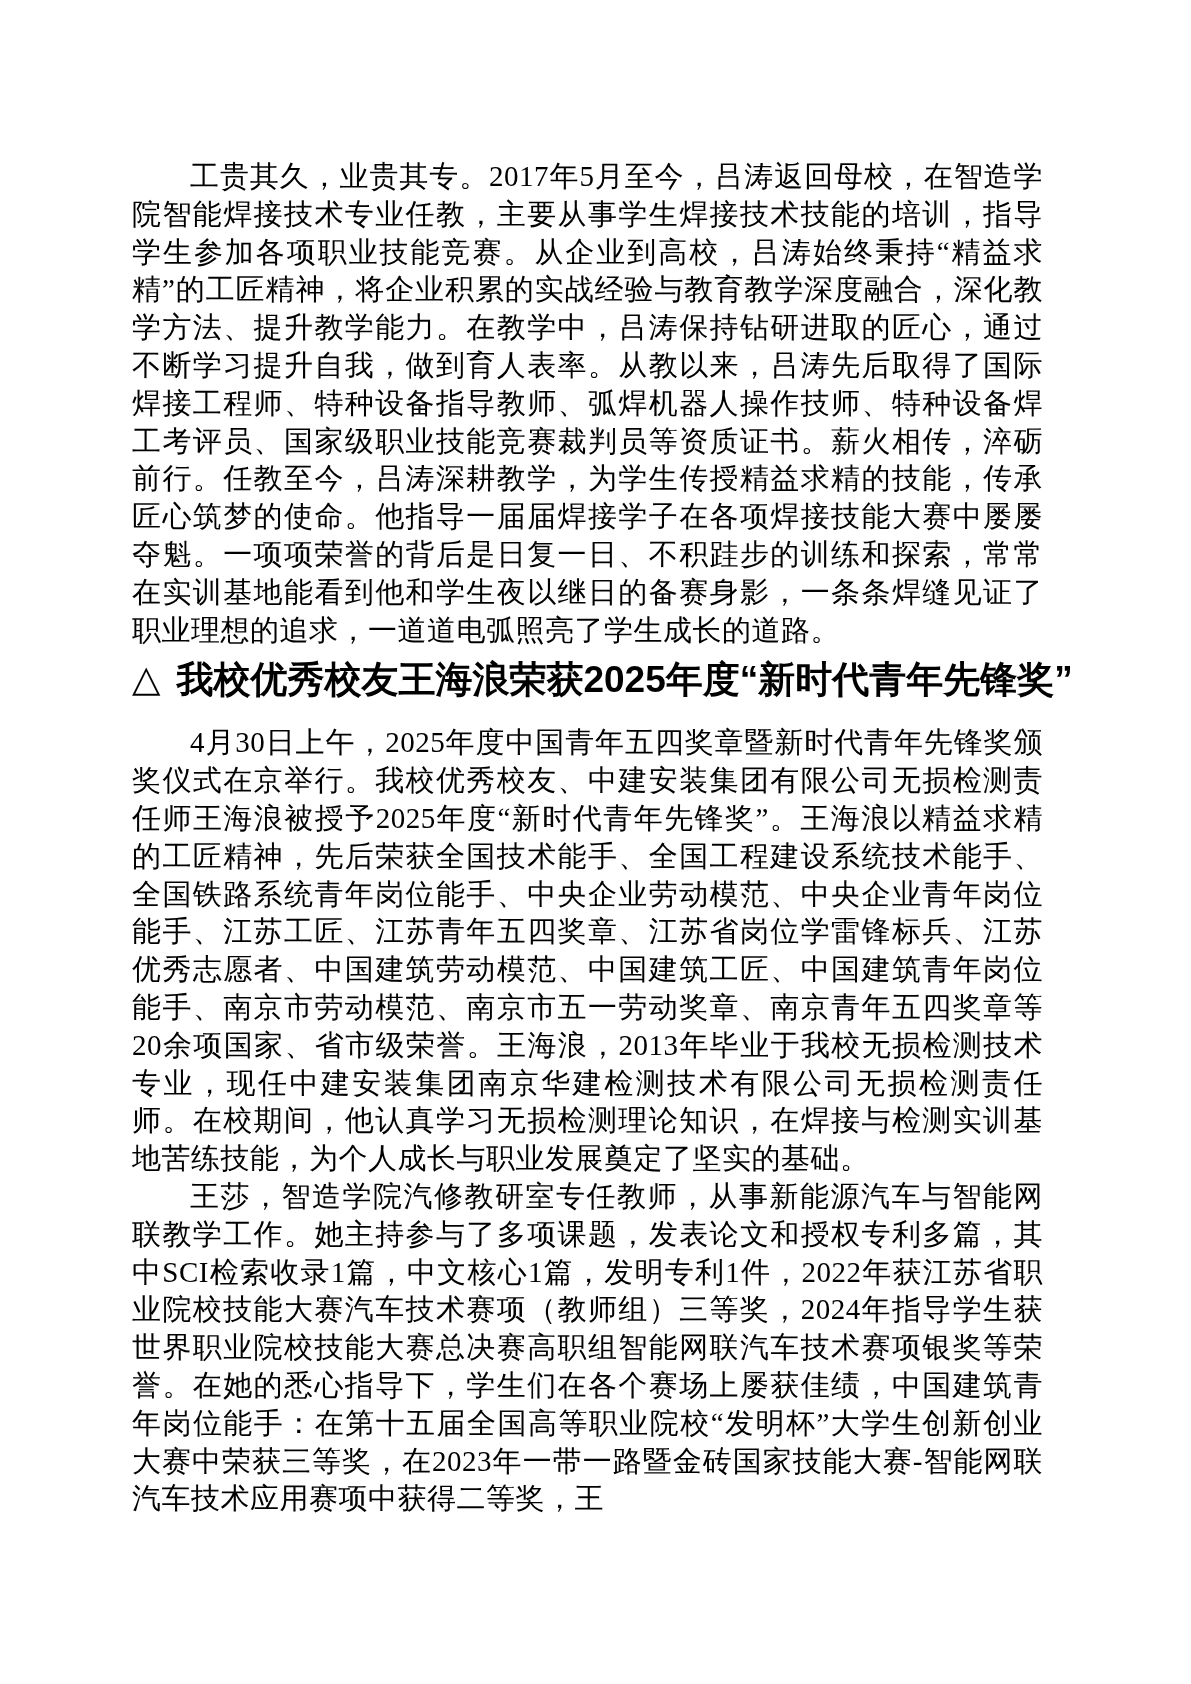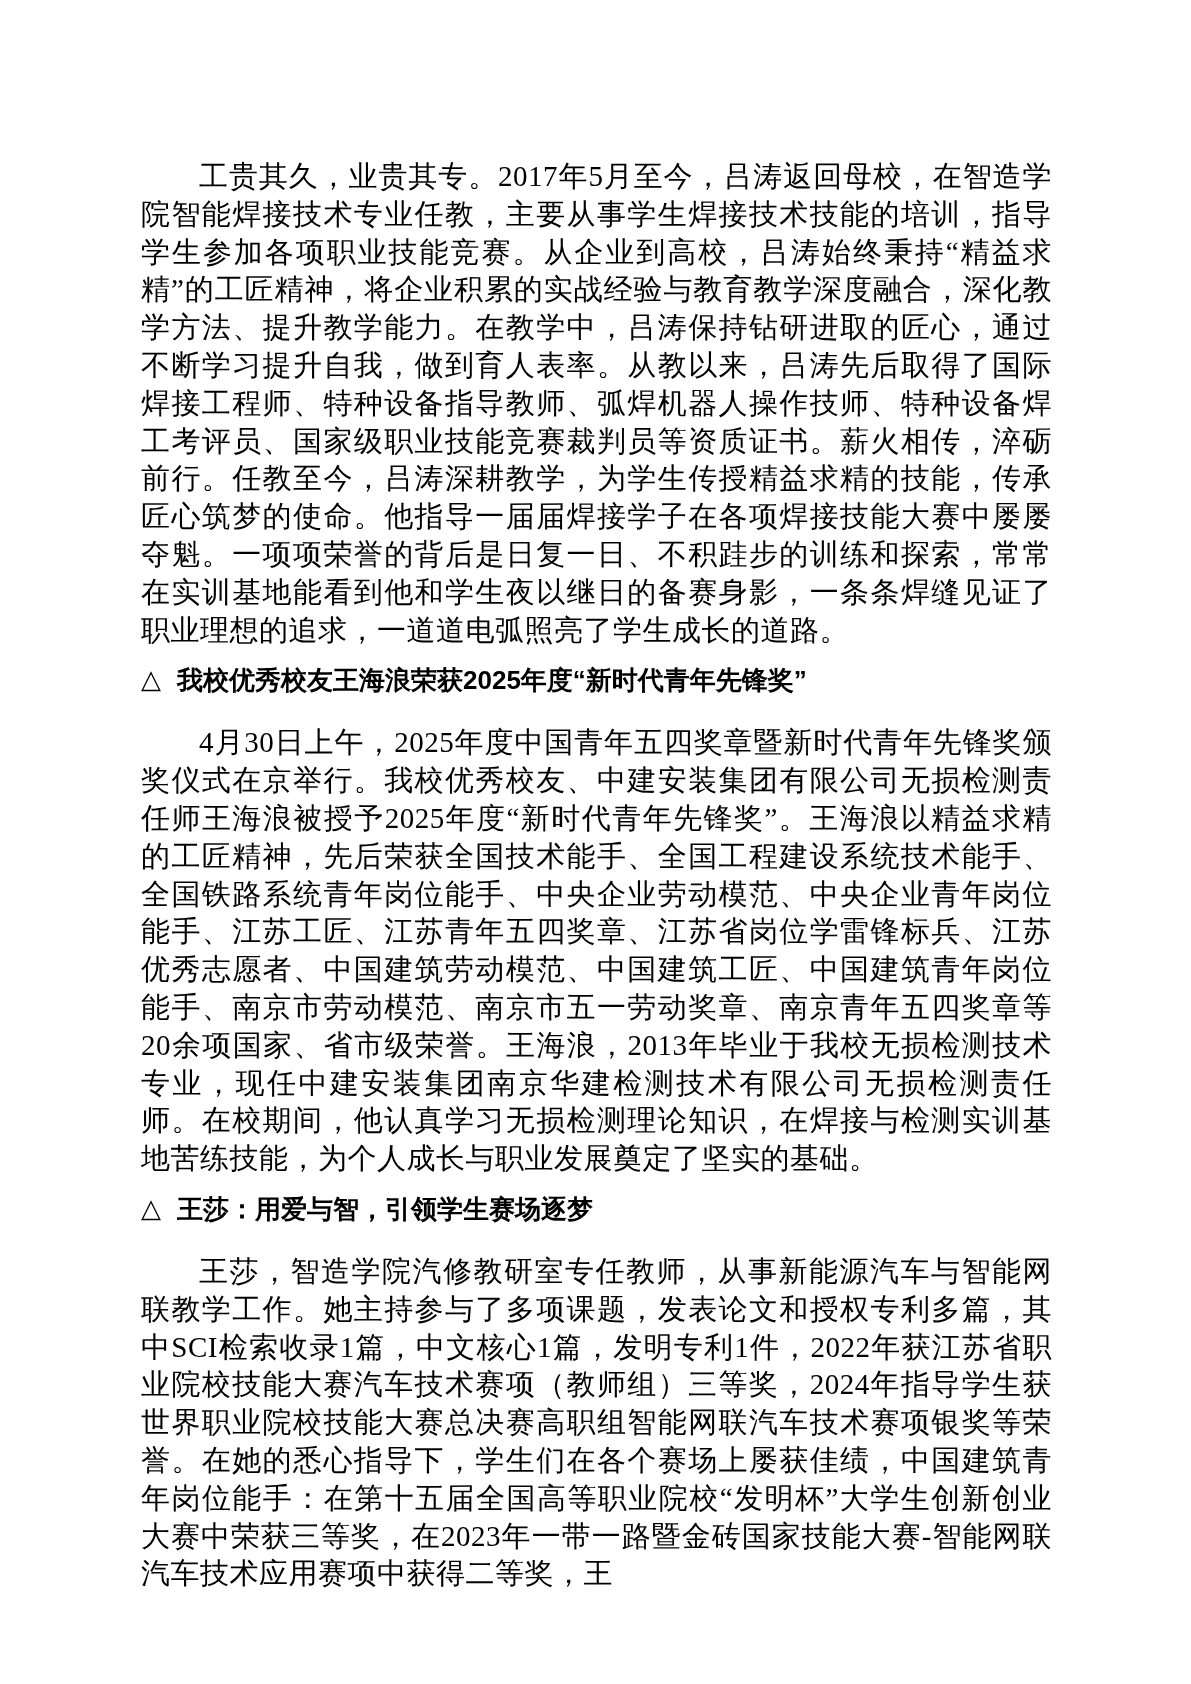--- a/index.html
+++ b/index.html
@@ -10,39 +10,39 @@
   .page {
     position: relative;
     width: 1191px;
     height: 1684px;
     background: #ffffff;
     color: #000000;
     overflow: hidden;
   }
   .content {
     position: absolute;
-    left: 141px;
+    left: 132px;
     top: 158px;
     width: 911px;
   }
   .body-para {
     margin: 0;
     font-family: "Liberation Serif", "DejaVu Serif", serif;
     font-size: 29px;
     line-height: 37.8px;
     text-align: justify;
     text-justify: inter-ideograph;
     text-indent: 2em;
     letter-spacing: 0.5px;
     word-break: normal;
   }
   .heading {
     margin: 12px 0 25px 0;
     font-family: "Liberation Sans", "DejaVu Sans", sans-serif;
-    font-size: 26px;
+    font-size: 37px;
     font-weight: bold;
     line-height: 38px;
     text-align: left;
     white-space: nowrap;
   }
   .heading .marker {
     display: inline-block;
     margin-right: 16px;
     font-weight: normal;
     transform: translateY(-1px);
@@ -55,20 +55,17 @@
   <div class="content">
 
     <p class="body-para">工贵其久，业贵其专。2017年5月至今，吕涛返回母校，在智造学院智能焊接技术专业任教，主要从事学生焊接技术技能的培训，指导学生参加各项职业技能竞赛。从企业到高校，吕涛始终秉持“精益求精”的工匠精神，将企业积累的实战经验与教育教学深度融合，深化教学方法、提升教学能力。在教学中，吕涛保持钻研进取的匠心，通过不断学习提升自我，做到育人表率。从教以来，吕涛先后取得了国际焊接工程师、特种设备指导教师、弧焊机器人操作技师、特种设备焊工考评员、国家级职业技能竞赛裁判员等资质证书。薪火相传，淬砺前行。任教至今，吕涛深耕教学，为学生传授精益求精的技能，传承匠心筑梦的使命。他指导一届届焊接学子在各项焊接技能大赛中屡屡夺魁。一项项荣誉的背后是日复一日、不积跬步的训练和探索，常常在实训基地能看到他和学生夜以继日的备赛身影，一条条焊缝见证了职业理想的追求，一道道电弧照亮了学生成长的道路。</p>
 
     <h2 class="heading">
       <span class="marker">△</span><span>我校优秀校友王海浪荣获2025年度“新时代青年先锋奖”</span>
     </h2>
 
     <p class="body-para">4月30日上午，2025年度中国青年五四奖章暨新时代青年先锋奖颁奖仪式在京举行。我校优秀校友、中建安装集团有限公司无损检测责任师王海浪被授予2025年度“新时代青年先锋奖”。王海浪以精益求精的工匠精神，先后荣获全国技术能手、全国工程建设系统技术能手、全国铁路系统青年岗位能手、中央企业劳动模范、中央企业青年岗位能手、江苏工匠、江苏青年五四奖章、江苏省岗位学雷锋标兵、江苏优秀志愿者、中国建筑劳动模范、中国建筑工匠、中国建筑青年岗位能手、南京市劳动模范、南京市五一劳动奖章、南京青年五四奖章等20余项国家、省市级荣誉。王海浪，2013年毕业于我校无损检测技术专业，现任中建安装集团南京华建检测技术有限公司无损检测责任师。在校期间，他认真学习无损检测理论知识，在焊接与检测实训基地苦练技能，为个人成长与职业发展奠定了坚实的基础。</p>
 
-    <h2 class="heading">
-      <span class="marker">△</span><span>王莎：用爱与智，引领学生赛场逐梦</span>
-    </h2>
 
     <p class="body-para">王莎，智造学院汽修教研室专任教师，从事新能源汽车与智能网联教学工作。她主持参与了多项课题，发表论文和授权专利多篇，其中SCI检索收录1篇，中文核心1篇，发明专利1件，2022年获江苏省职业院校技能大赛汽车技术赛项（教师组）三等奖，2024年指导学生获世界职业院校技能大赛总决赛高职组智能网联汽车技术赛项银奖等荣誉。在她的悉心指导下，学生们在各个赛场上屡获佳绩，中国建筑青年岗位能手：在第十五届全国高等职业院校“发明杯”大学生创新创业大赛中荣获三等奖，在2023年一带一路暨金砖国家技能大赛-智能网联汽车技术应用赛项中获得二等奖，王</p>
 
   </div>
 </div>
 
 </body></html>

